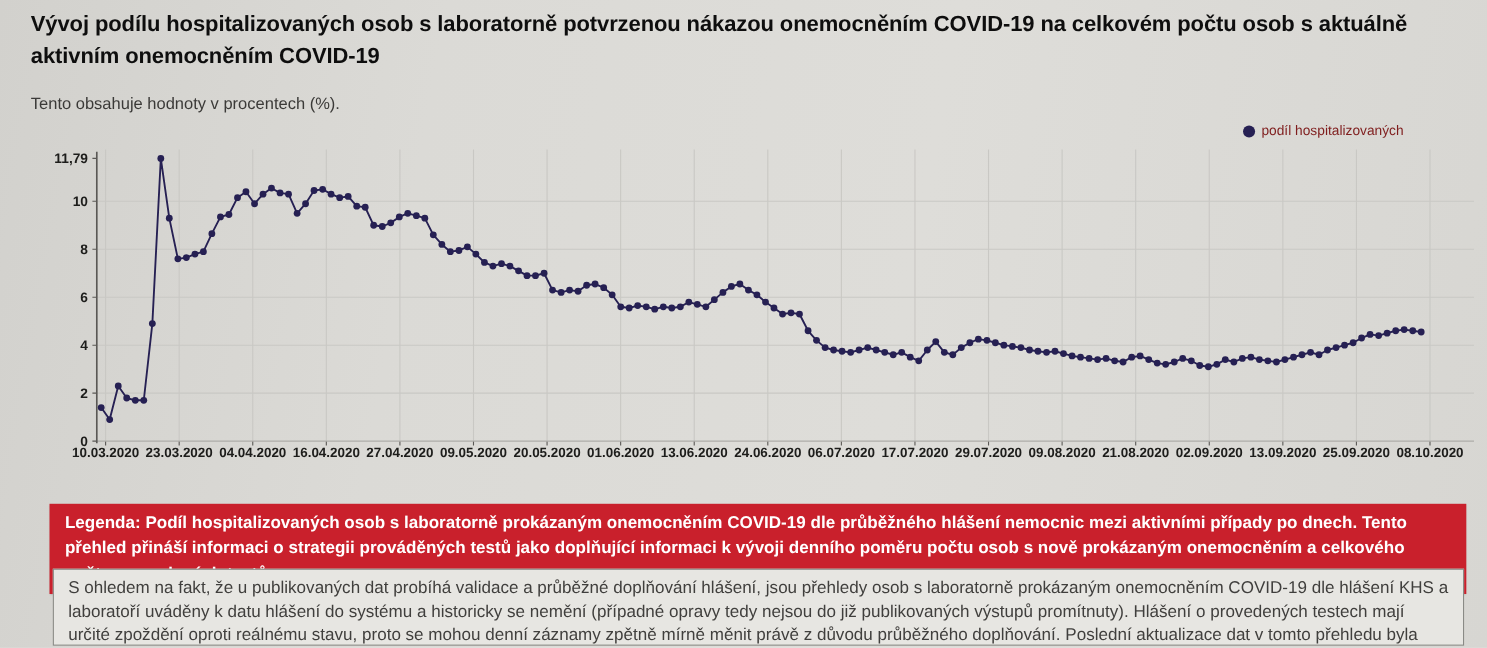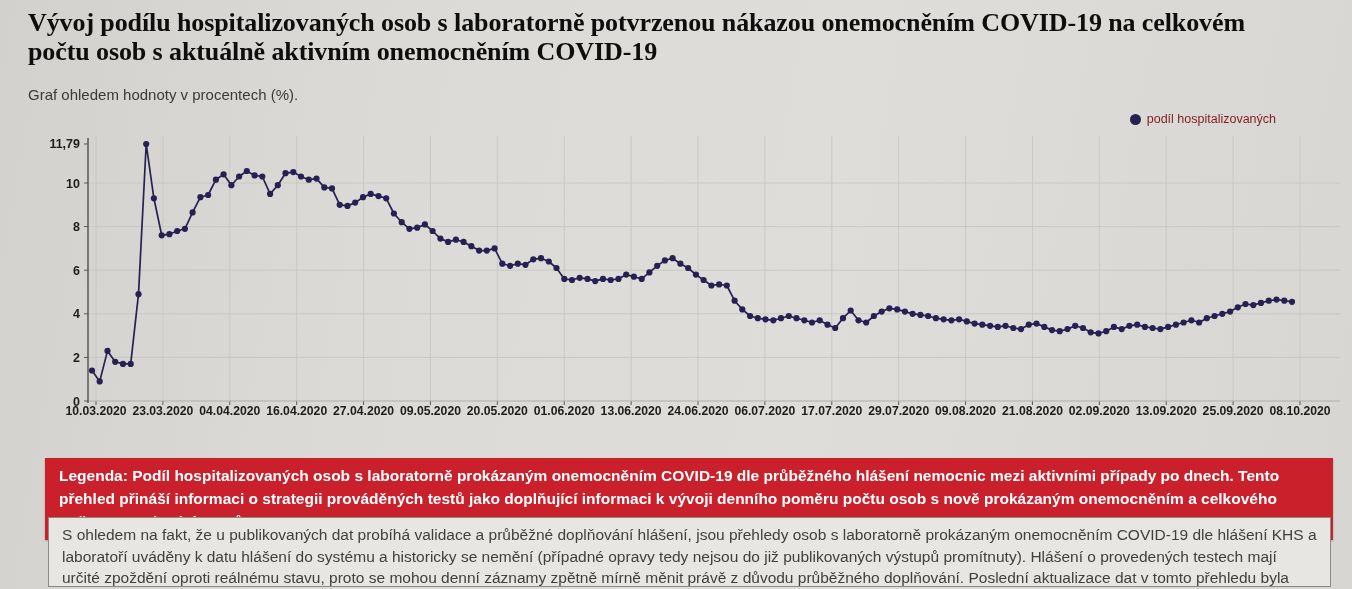--- a/index.html
+++ b/index.html
@@ -4,21 +4,21 @@
 <style>
   html,body{margin:0;padding:0;}
   body{
     width:1352px;height:589px;overflow:hidden;position:relative;
     background:linear-gradient(100deg,#d2d1cd 0%,#dbdad6 28%,#deddd9 60%,#d7d6d2 100%);
     font-family:"Liberation Sans","DejaVu Sans",sans-serif;
     -webkit-font-smoothing:antialiased;
   }
   .page-title{
     position:absolute;left:28px;top:8px;max-width:1260px;margin:0;
-    font-size:26px;line-height:29px;font-weight:700;color:#0e0e0e;letter-spacing:-0.1px;font-family:Liberation Serif, serif;
+    font-size:20px;line-height:29px;font-weight:700;color:#0e0e0e;letter-spacing:-0.1px;
   }
   .page-subtitle{
     position:absolute;left:28px;top:86px;font-size:15px;color:#3b3a38;
   }
   .chart-legend{
     position:absolute;top:112px;right:76px;display:flex;align-items:center;gap:6px;
     font-size:12.5px;color:#7f1d1d;cursor:default;
   }
   .legend-dot{
     width:11px;height:11px;border-radius:50%;background:var(--series-color,#262053);display:inline-block;
@@ -36,21 +36,21 @@
     padding:6px 13px 0 13px;overflow:hidden;
     background:#e7e6e2;border:1px solid #8a8a86;
     font-size:15.5px;line-height:21.5px;color:#403f3d;
   }
   text{font-family:"Liberation Sans","DejaVu Sans",sans-serif;}
 </style>
 </head>
 <body>
 
 <h1 class="page-title">Vývoj podílu hospitalizovaných osob s laboratorně potvrzenou nákazou onemocněním COVID-19 na celkovém počtu osob s aktuálně aktivním onemocněním COVID-19</h1>
-<div class="page-subtitle">Graf ohledem hodnoty v procentech (%).</div>
+<div class="page-subtitle">Tento obsahuje hodnoty v procentech (%).</div>
 
 <div class="chart-legend">
   <span class="legend-dot"></span>
   <span>podíl hospitalizovaných</span>
 </div>
 
 <div class="chart-area">
   <svg id="chart-svg" width="1352" height="318" viewBox="0 0 1352 318">
       <line x1="96" y1="16" x2="96" y2="281" stroke="#c9c8c4" stroke-width="1"></line>
       <line x1="96" y1="281" x2="96" y2="285" stroke="#5a5855" stroke-width="1"></line>

